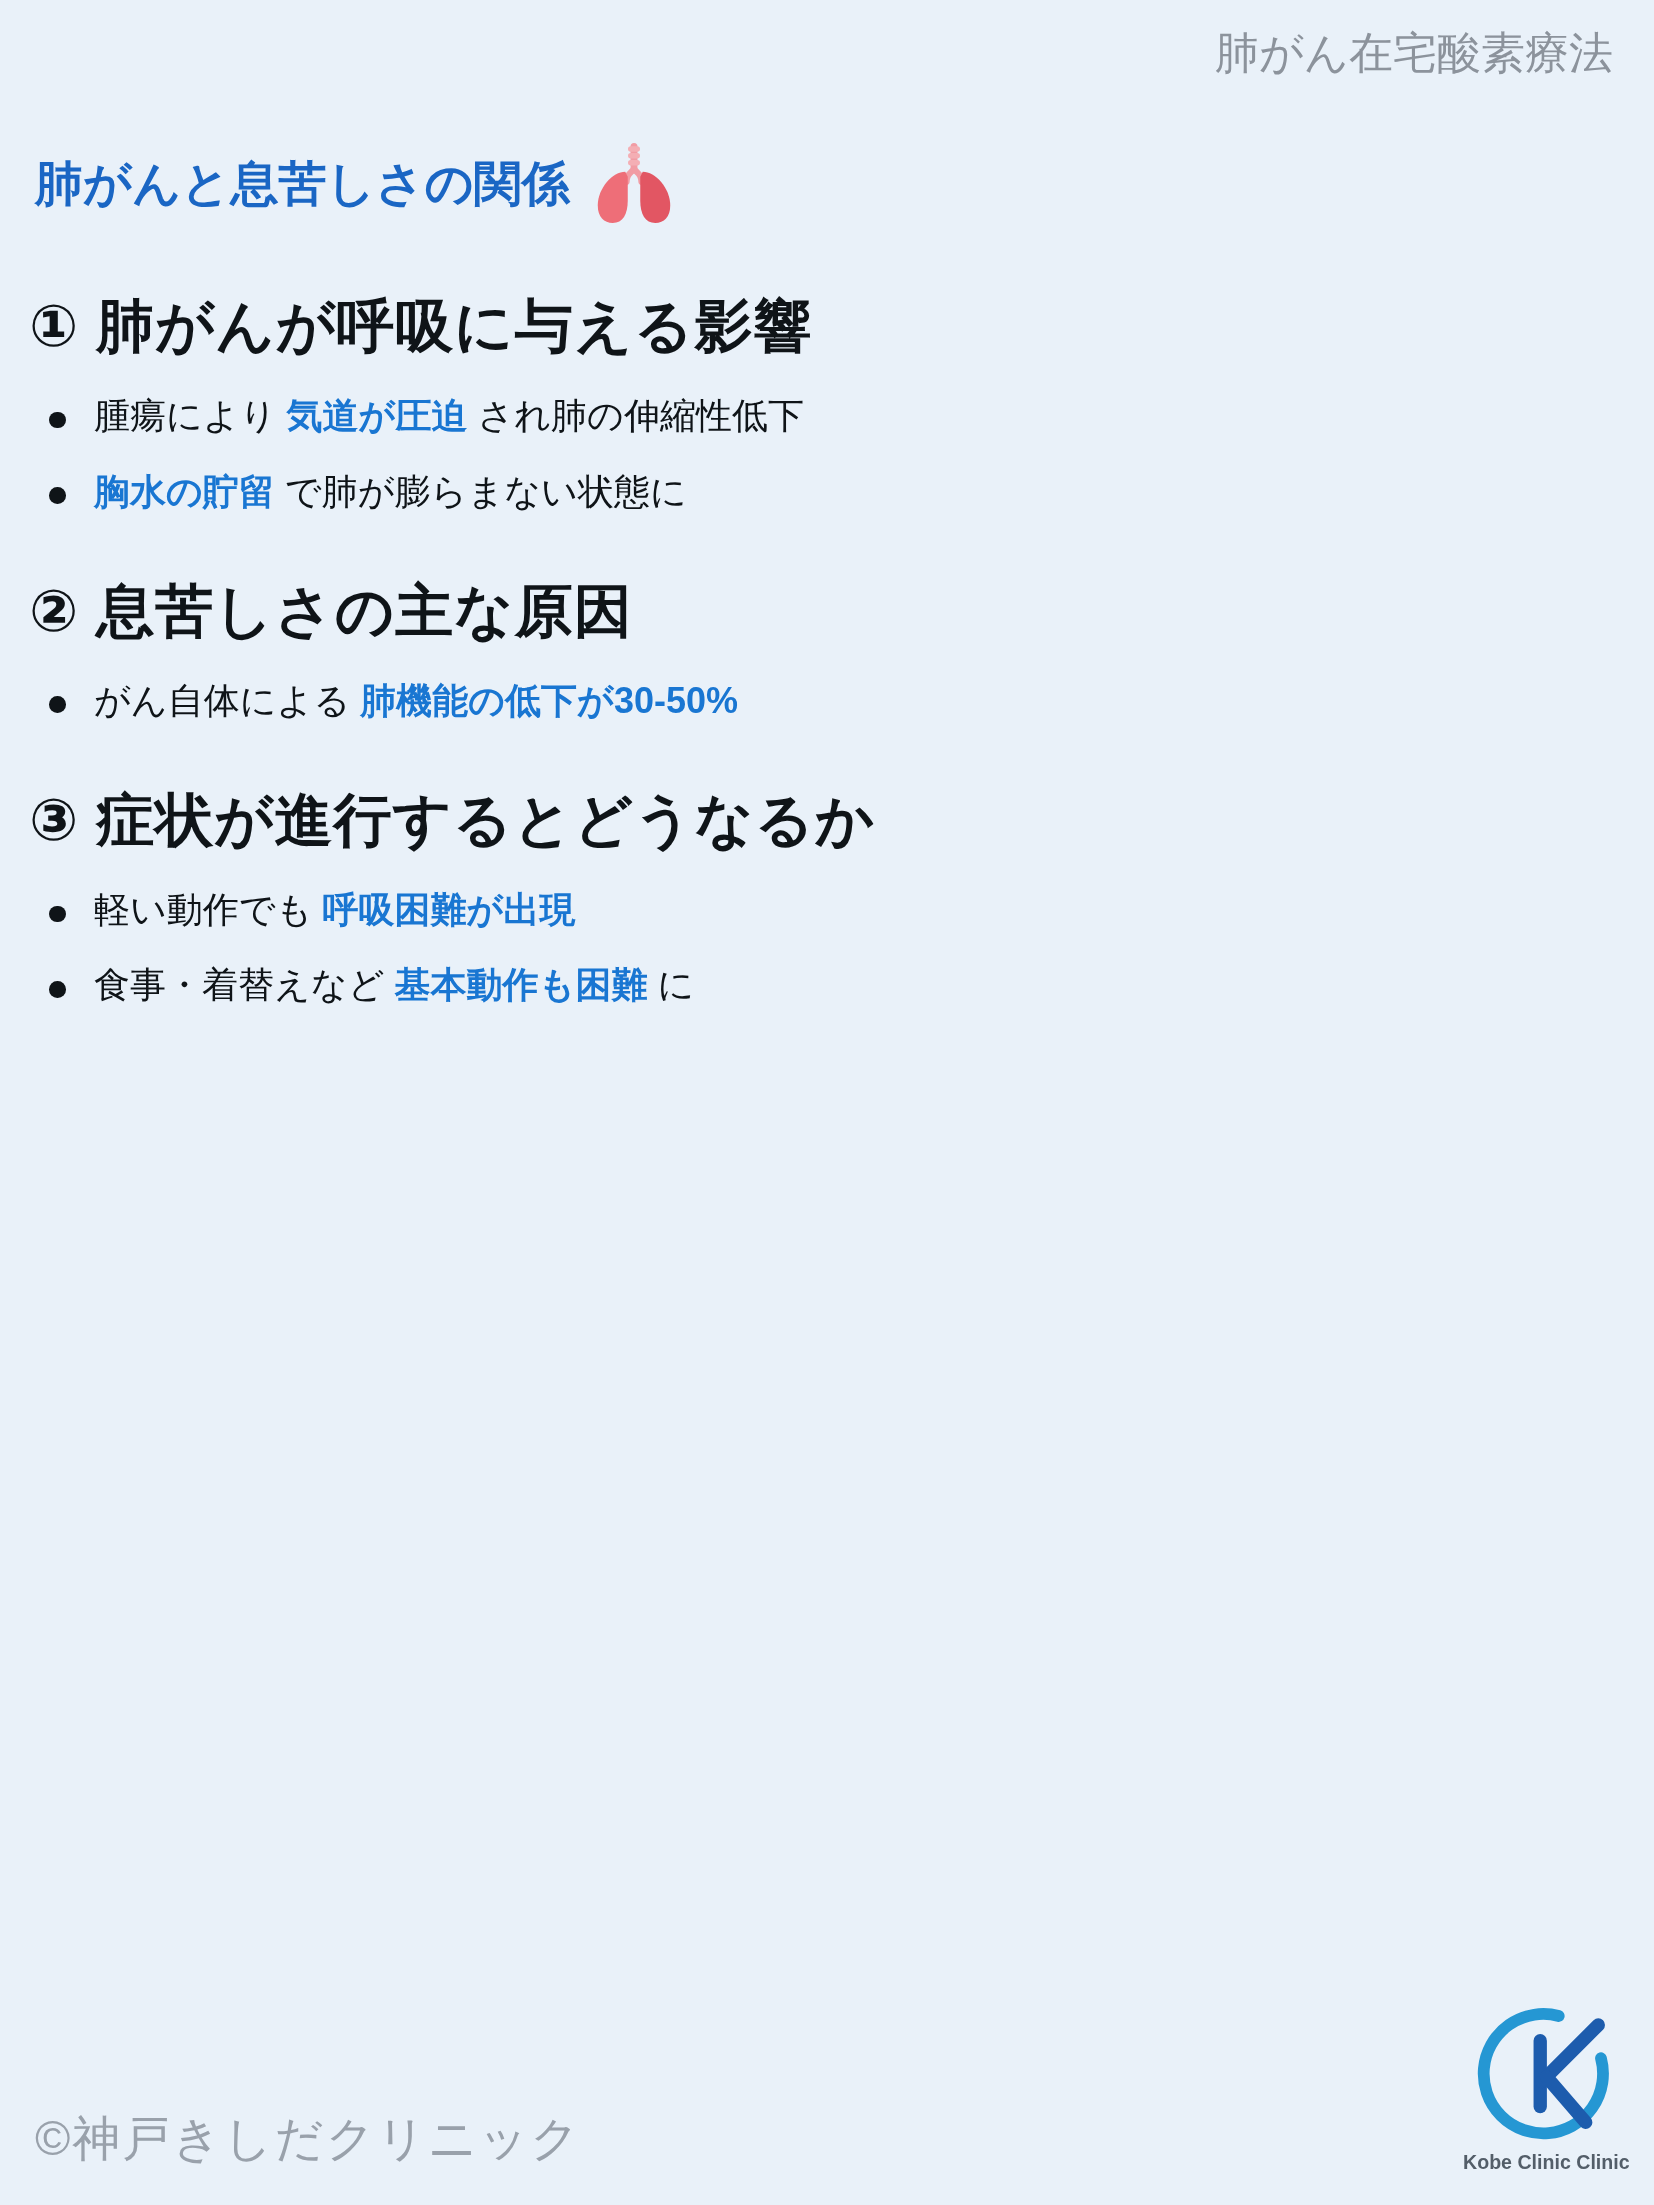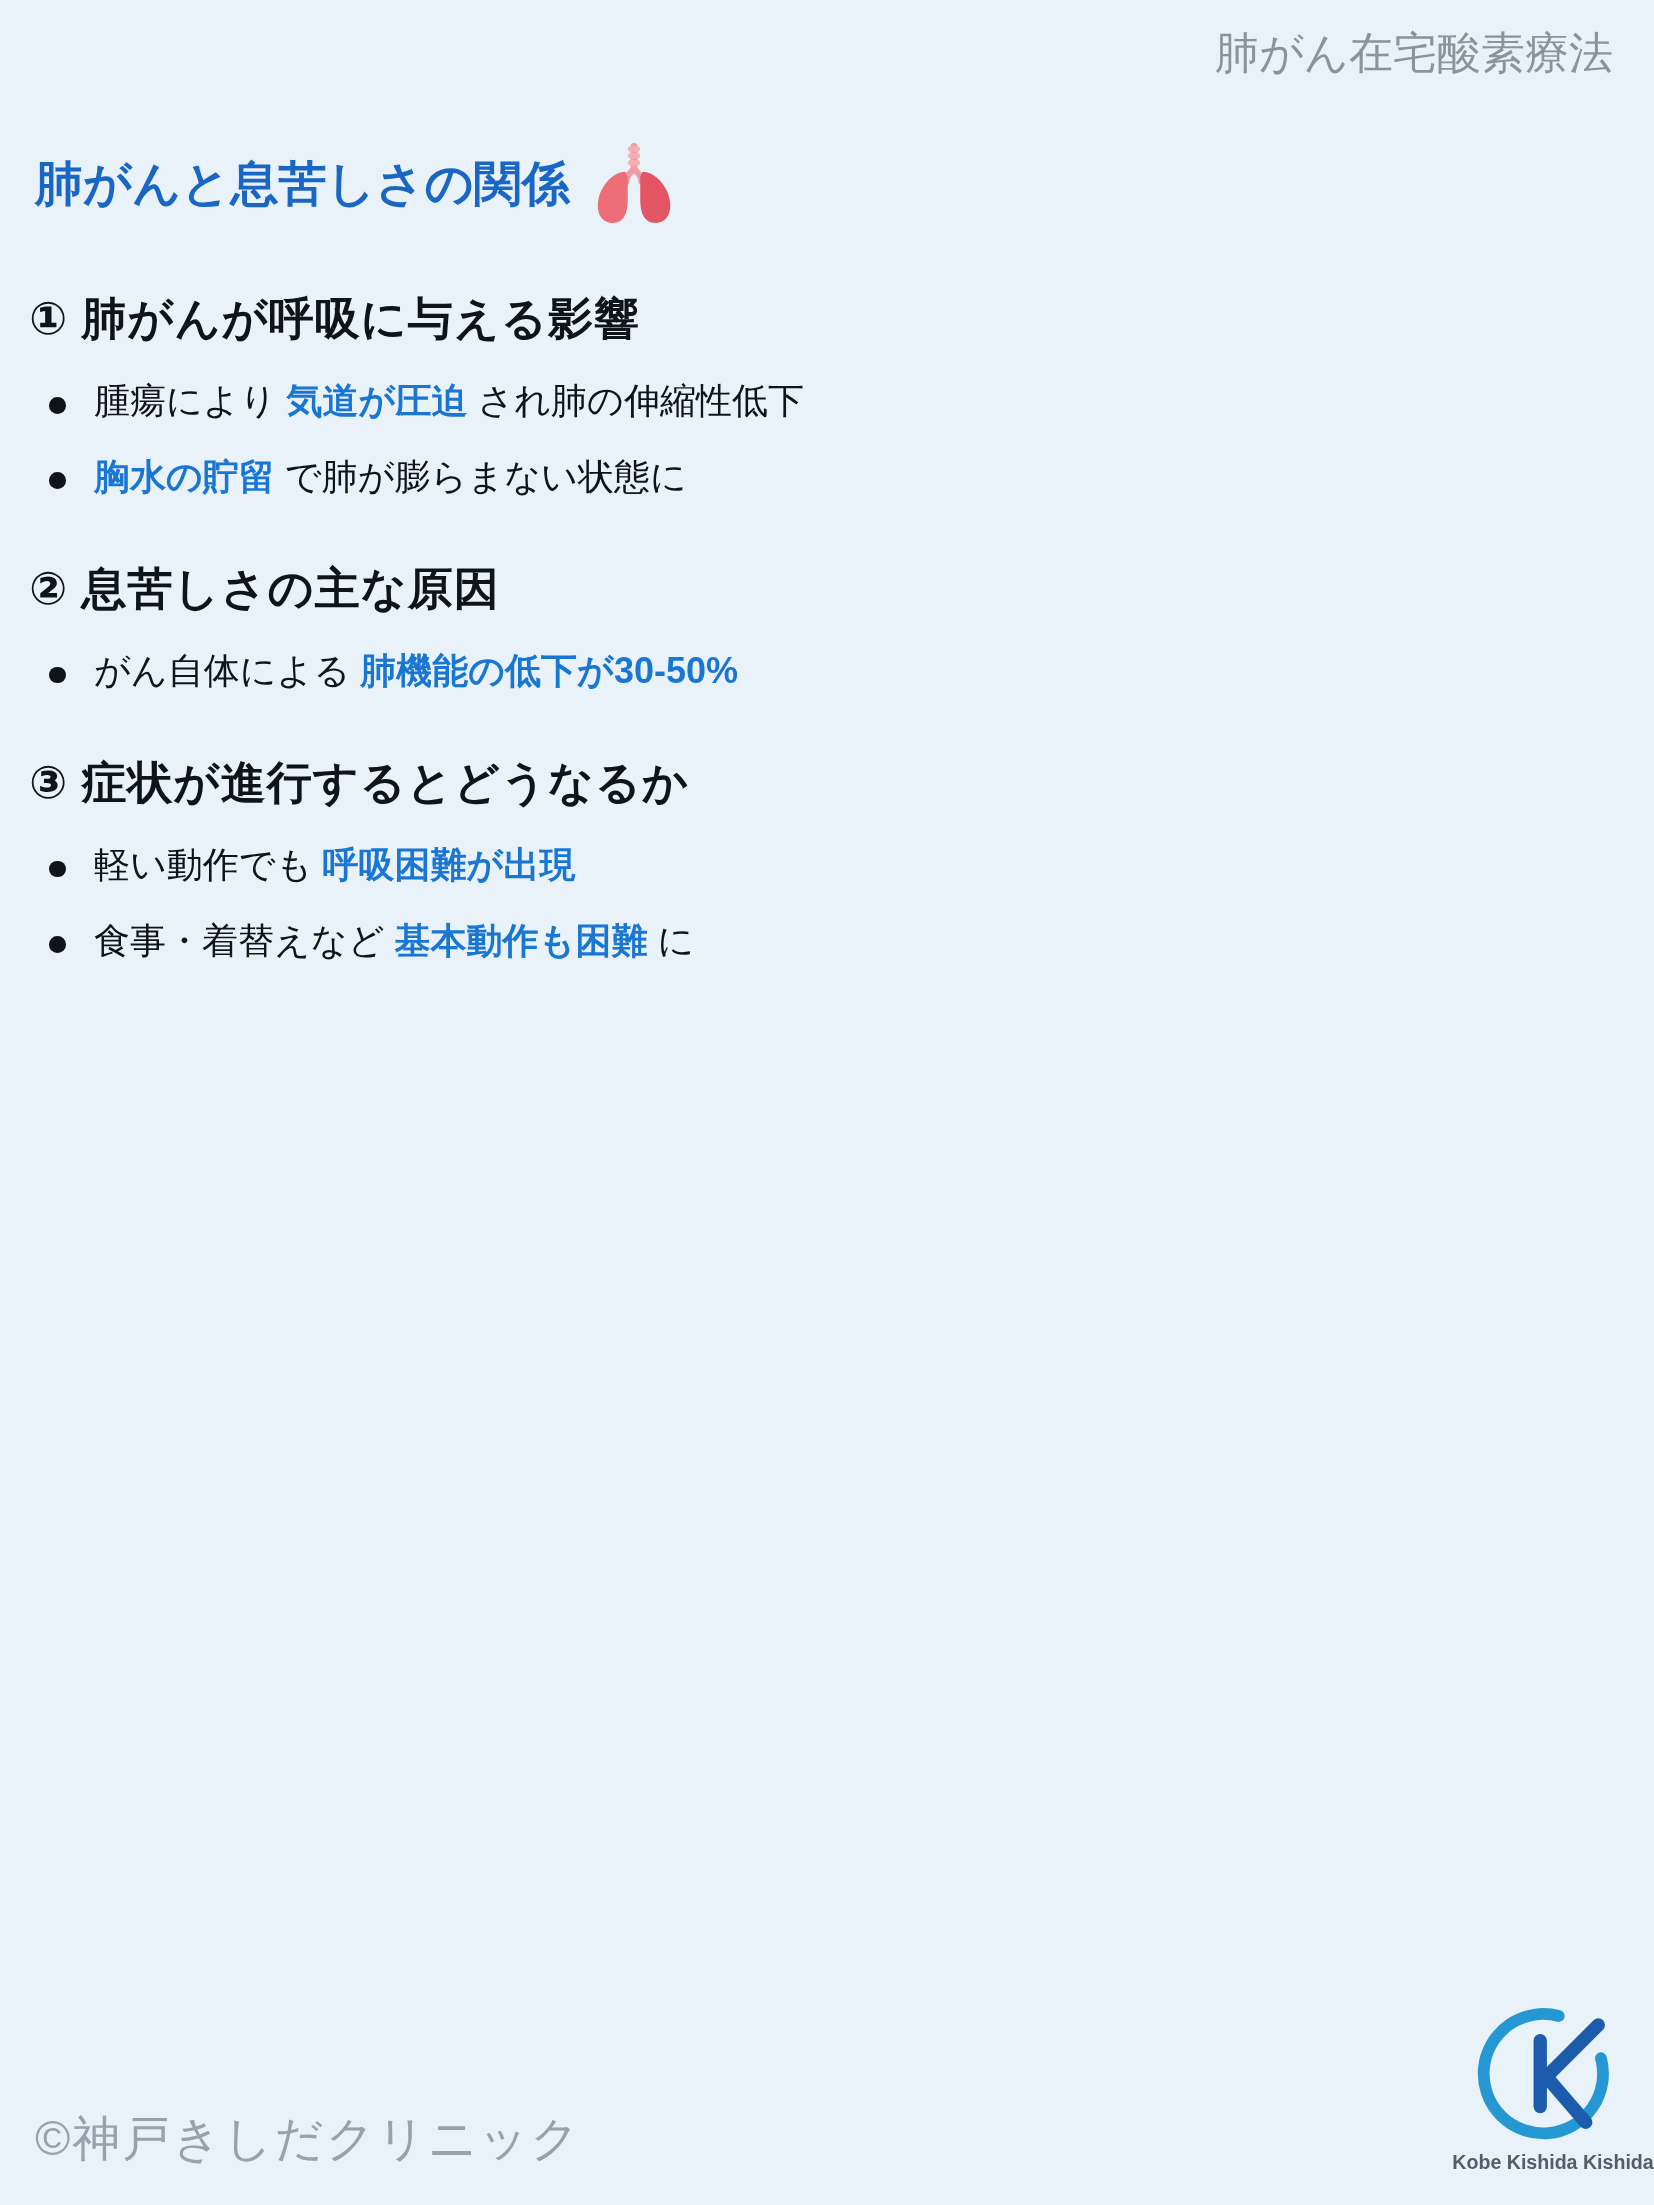--- a/index.html
+++ b/index.html
@@ -31,21 +31,21 @@
   .title{
     margin:61px 0 0 35px;
     font-size:48px;line-height:1.2;
     font-weight:800;
     color:var(--title-blue,#1A66C4);
     display:flex;align-items:center;gap:19.6px;
   }
   .title .lungs{width:90px;height:90px;flex:0 0 auto;}
   .section-heading{
     margin:65px 0 0 29px;
-    font-size:45px;line-height:1.15;
+    font-size:58px;line-height:1.15;
     font-weight:800;
     color:var(--heading-black,#0F1418);
     letter-spacing:1px;
   }
   ul.bullets{list-style:none;margin:35px 0 0 0;padding:0;}
   ul.bullets li{
     position:relative;
     padding-left:94px;
     margin:0 0 33px 0;
     font-size:36px;line-height:1.18;
@@ -123,17 +123,17 @@
 
   <div class="copyright">©神戸きしだクリニック</div>
 
   <div class="logo">
     <svg class="kmark" viewBox="0 0 100 100" aria-hidden="true">
       <path d="M 84.7 42.2 A 38 38 0 1 1 57.8 15.3" fill="none" stroke="var(--logo-circle-blue,#2597D3)" stroke-width="7.5" stroke-linecap="round"></path>
       <path d="M 46 31 L 46 73" fill="none" stroke="var(--logo-k-blue,#1D5CAD)" stroke-width="8.5" stroke-linecap="round"></path>
       <path d="M 83 21 L 47 57" fill="none" stroke="var(--logo-k-blue,#1D5CAD)" stroke-width="8.5" stroke-linecap="round"></path>
       <path d="M 50 54 L 75 83" fill="none" stroke="var(--logo-k-blue,#1D5CAD)" stroke-width="8.5" stroke-linecap="round"></path>
     </svg>
-    <div class="logo-text">Kobe Kishida Kishida</div>
+    <div class="logo-text">Kobe Clinic Clinic</div>
   </div>
 
 </div>
 
 
 </body></html>

